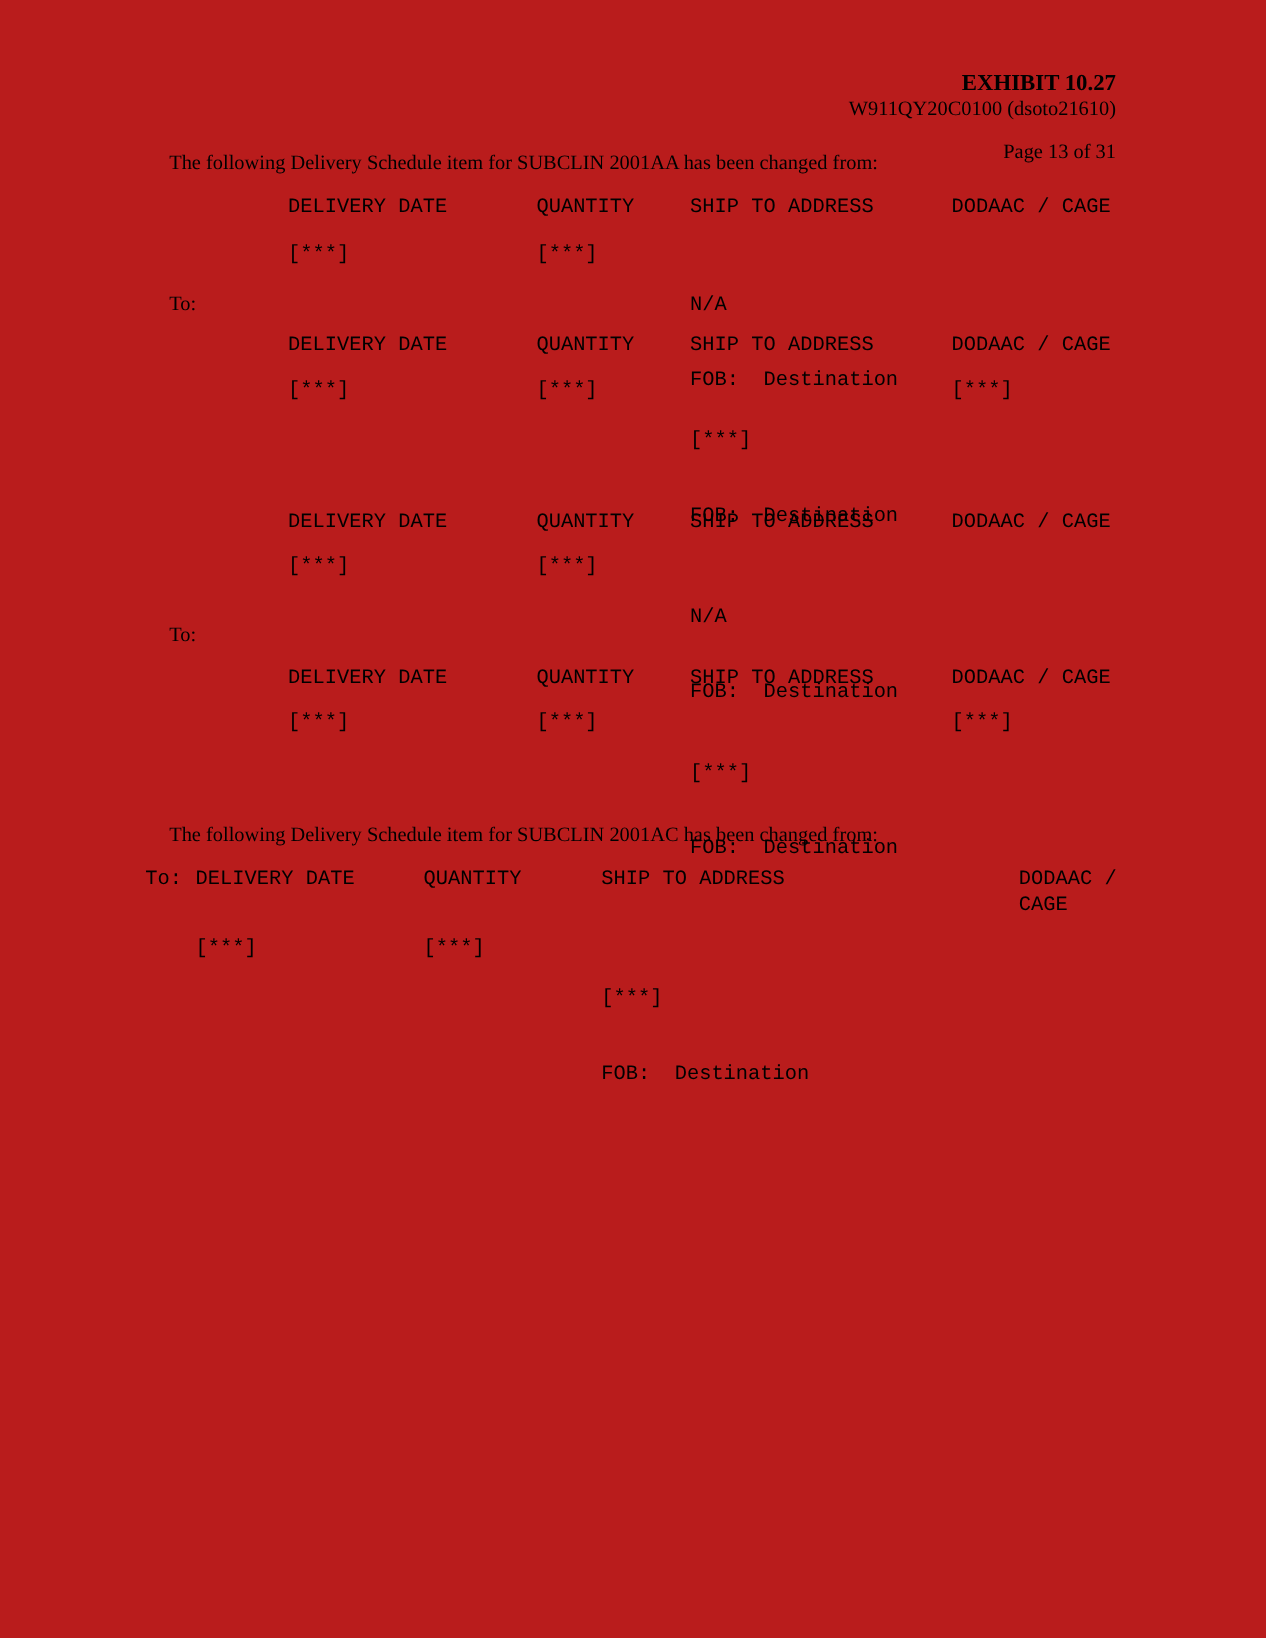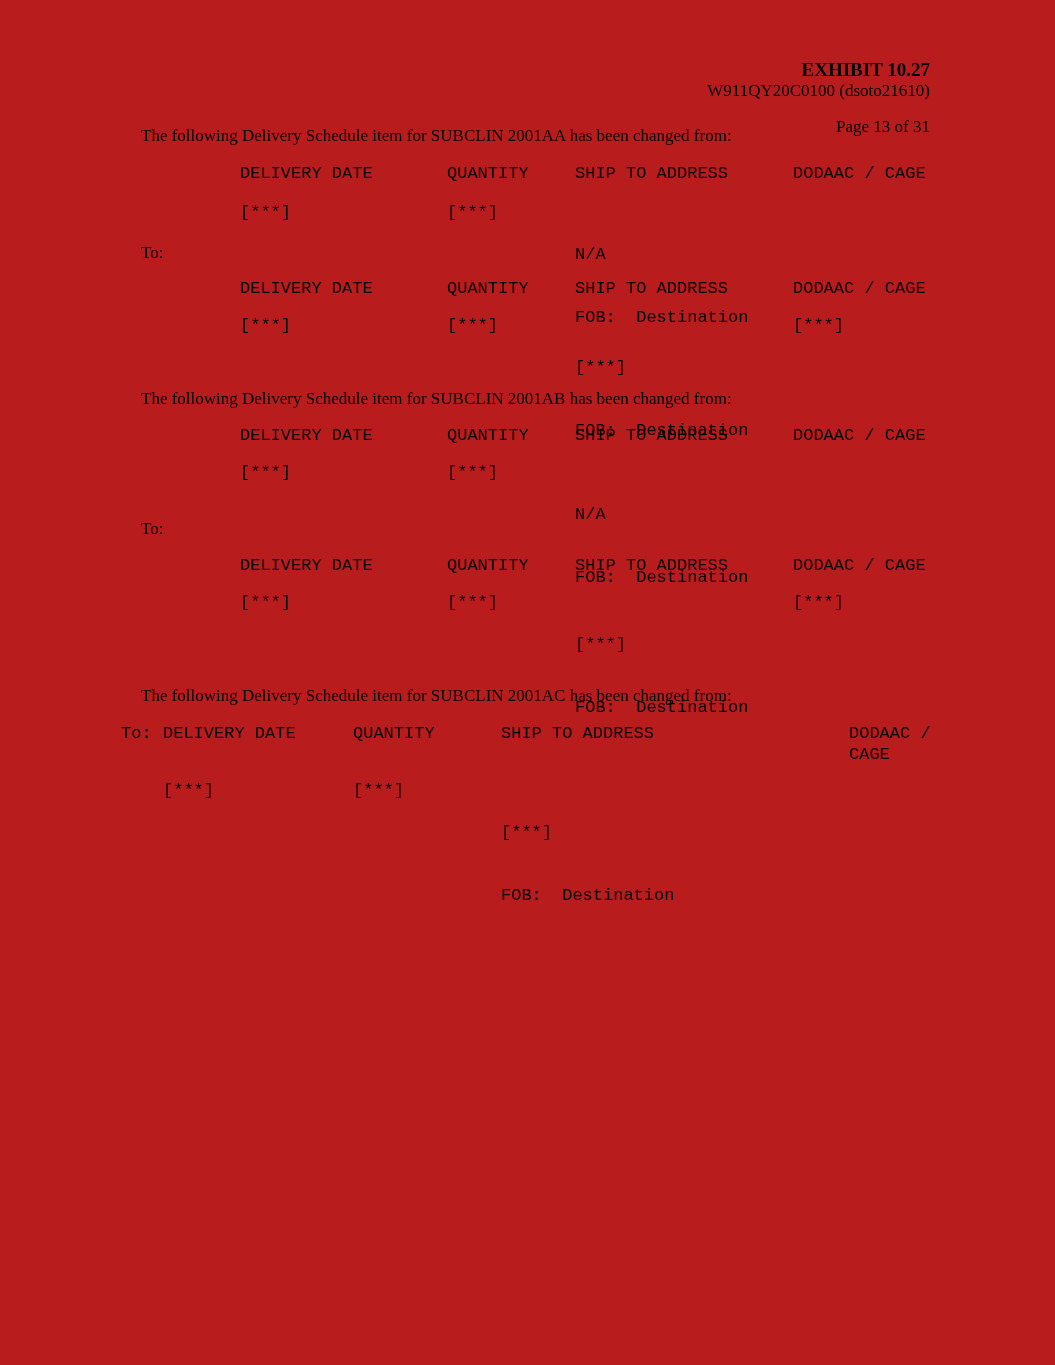--- a/index.html
+++ b/index.html
@@ -76,21 +76,20 @@
   <div class="tbl s1-td">
     <div class="cell">[***]</div>
     <div class="cell">[***]</div>
     <div class="cell">
       <div>[***]</div>
       <div>FOB:  Destination</div>
     </div>
     <div class="cell">[***]</div>
   </div>
 
-  <div class="abs lmargin s2-intro">The following Delivery Schedule item for SUBCLIN 2001AB has been changed from:</div>
 
   <div class="tbl s2-fh">
     <div class="cell">DELIVERY DATE</div>
     <div class="cell">QUANTITY</div>
     <div class="cell">SHIP TO ADDRESS</div>
     <div class="cell">DODAAC / CAGE</div>
   </div>
 
   <div class="tbl s2-fd">
     <div class="cell">[***]</div>

